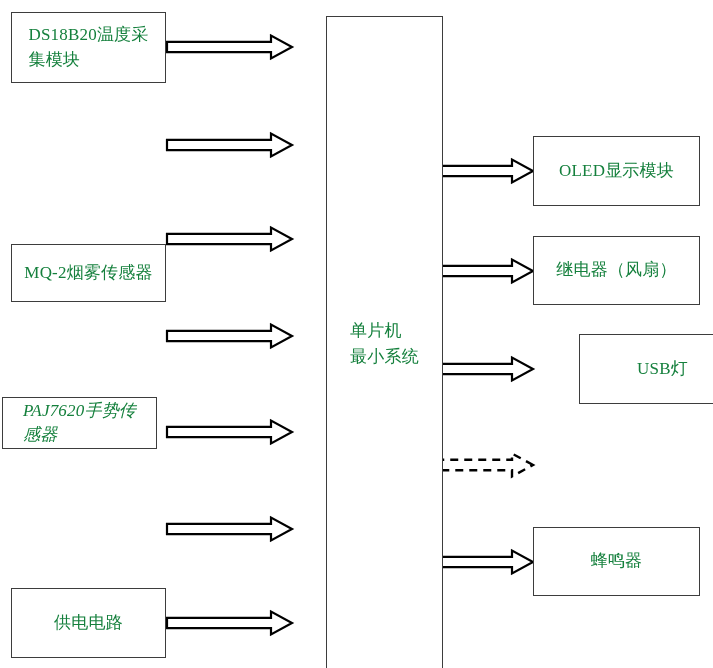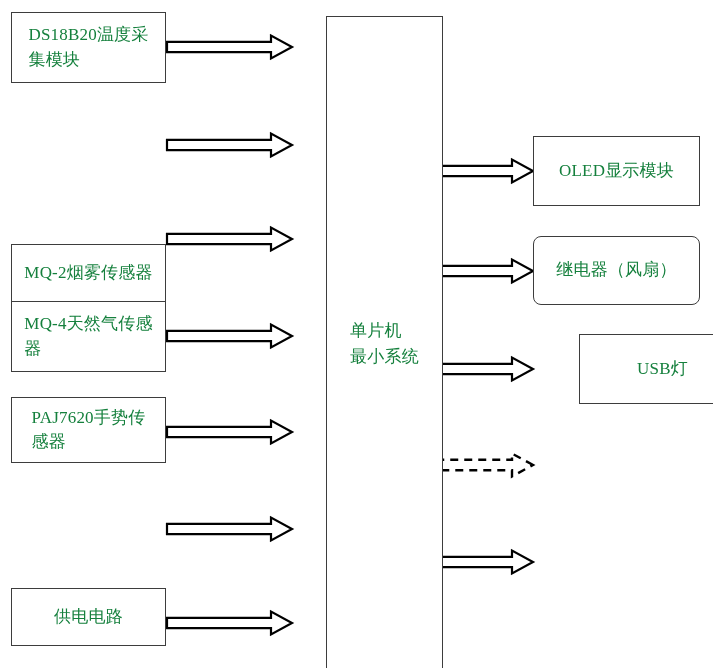--- a/index.html
+++ b/index.html
@@ -78,37 +78,36 @@
       <path d="M 533 465 L 512 453.5 L 512 459.8 L 431 459.8 L 431 453.5 L 410 465 L 431 476.5 L 431 470.2 L 512 470.2 L 512 476.5 Z" class="blockarrow dashed" fill="#ffffff" stroke="#000000"></path>
       <path d="M 410 556.8 L 512 556.8 L 512 550.5 L 533 562 L 512 573.5 L 512 567.2 L 410 567.2 Z" class="blockarrow" fill="#ffffff" stroke="#000000"></path>
     </svg>
 <div class="node" style="left: 11px; top: 12px; width: 155px; height: 71px; border-color: rgb(61, 61, 61);">
       <span class="node-label">DS18B20温度采
 集模块</span>
     </div>
     <div class="node" style="left: 11px; top: 205px; width: 155px; height: 58px; border-color: rgb(61, 61, 61); margin-top: 39px;">
       <span class="node-label">MQ-2烟雾传感器</span>
     </div>
-    <div class="node" style="left: 11px; top: 301px; width: 155px; height: 71px; border-color: rgb(61, 61, 61);">
-      <span class="node-label">MQ-4天然气传感
-器</span>
-    </div>
-    <div class="node" style="left: 11px; top: 397px; width: 155px; height: 66px; border-color: rgb(61, 61, 61);">
+    <div class="node" style="left: 2px; top: 397px; width: 155px; height: 52px; border-color: rgb(61, 61, 61); font-style: italic;">
       <span class="node-label">PAJ7620手势传
 感器</span>
     </div>
-    <div class="node" style="left: 11px; top: 588px; width: 155px; height: 58px; border-color: rgb(61, 61, 61);">
+    <div class="node" style="left: 11px; top: 588px; width: 155px; height: 70px; border-color: rgb(61, 61, 61);">
       <span class="node-label">供电电路</span>
     </div>
     <div class="node mcu" style="left: 292px; top: 16px; width: 117px; height: 655px; border-color: rgb(61, 61, 61); margin-left: 34px;">
       <span class="node-label">单片机
 最小系统</span>
     </div>
     <div class="node" style="left: 533px; top: 136px; width: 167px; height: 70px; border-color: rgb(61, 61, 61); font-family: Liberation Serif, serif;">
       <span class="node-label">OLED显示模块</span>
     </div>
-    <div class="node" style="left: 533px; top: 236px; width: 167px; height: 69px; border-color: rgb(61, 61, 61); border-radius: 8px;">
+    <div class="node" style="left: 533px; top: 236px; width: 167px; height: 69px; border-color: rgb(61, 61, 61);">
       <span class="node-label">继电器（风扇）</span>
     </div>
     <div class="node" style="left: 533px; top: 334px; width: 167px; height: 70px; border-color: rgb(61, 61, 61); margin-left: 46px;">
       <span class="node-label">USB灯</span>
     </div>
+    <div class="node" style="left: 533px; top: 527px; width: 167px; height: 69px; border-color: rgb(61, 61, 61);">
+      <span class="node-label">蜂鸣器</span>
+    </div>
   </div>
 
 </body></html>

